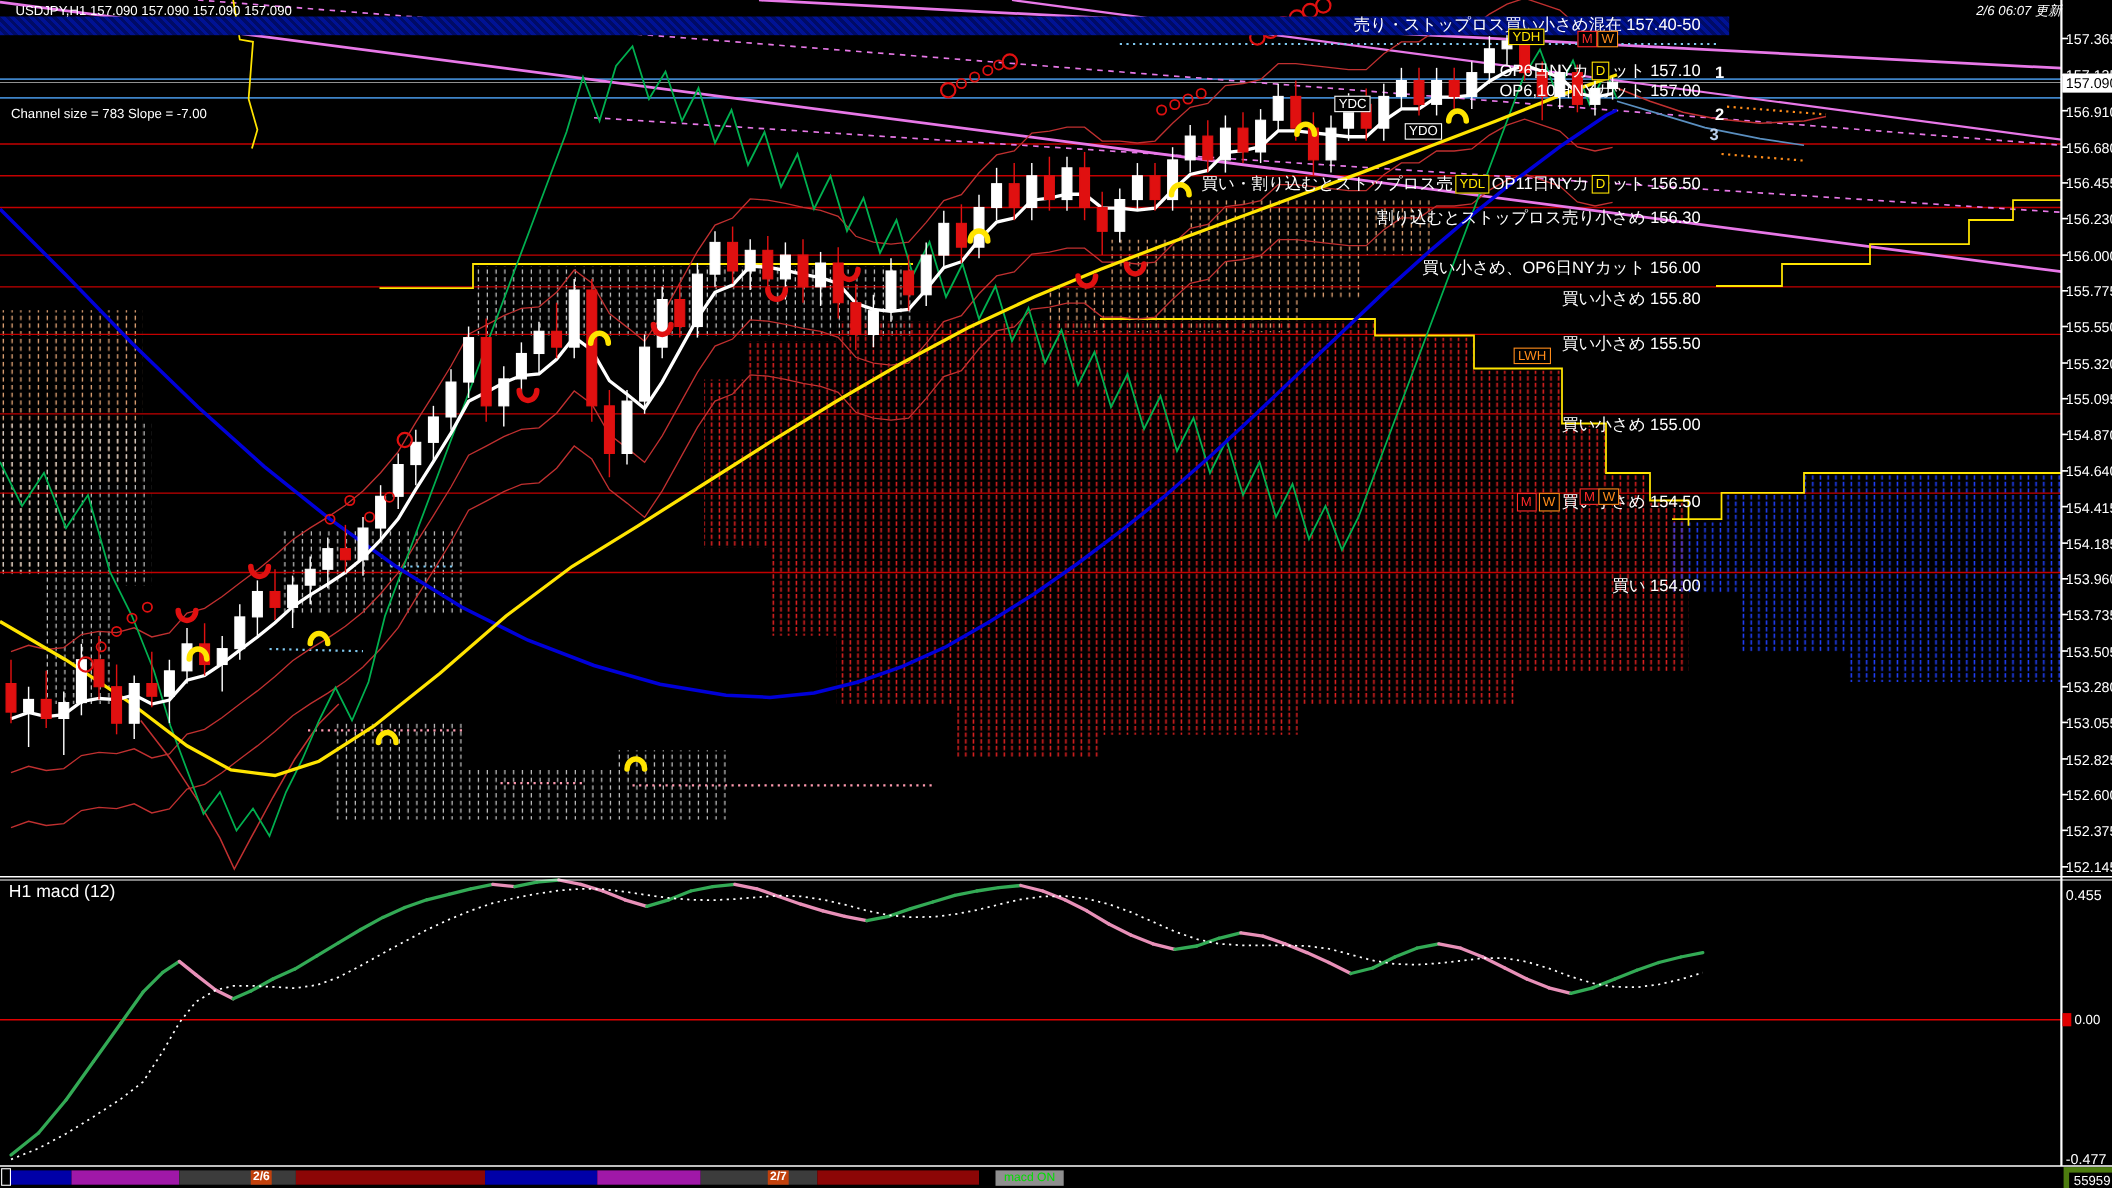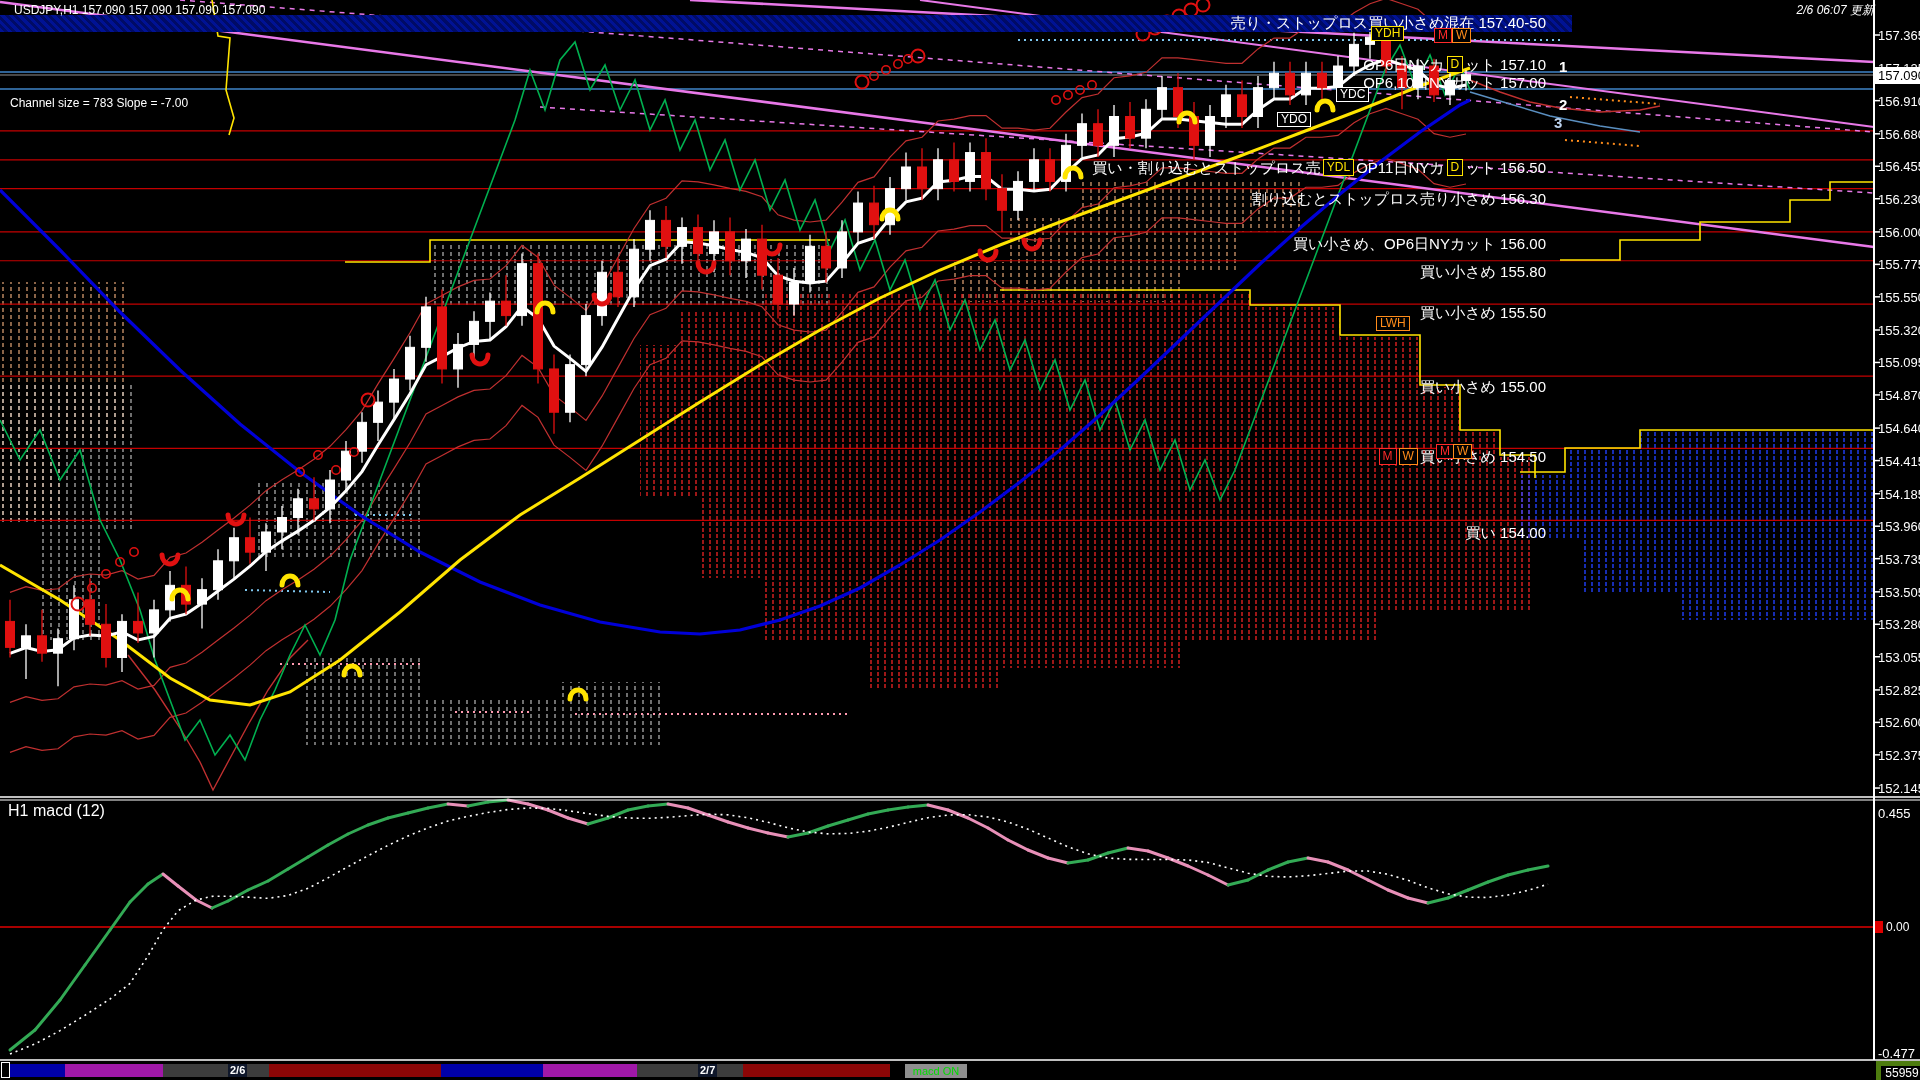--- a/index.html
+++ b/index.html
@@ -22,21 +22,21 @@
   .num-mark{position:absolute;font-size:15px;font-weight:bold;color:#fff;}
   .axis-label{position:absolute;left:1878px;color:#fff;font-size:13px;}
   .cur-price{position:absolute;left:1875px;background:#fff;color:#000;font-size:13px;
              padding:0 2px;border:1px solid #fff;}
   .macd-label{color:#fff;font-size:16px;}
   .zero-label{position:absolute;left:1877px;color:#fff;font-size:12px;}
   .zero-tick{position:absolute;left:1875px;width:8px;height:12px;background:#e00000;}
   .counter{position:absolute;left:1876px;top:1061px;width:42px;height:15px;border:5px solid #4d7c0f;
            color:#fff;font-size:12px;text-align:center;line-height:15px;}
   .tl-seg{position:absolute;top:1064px;height:13px;}
-  .tl-date{position:absolute;top:1064px;background:#0f172a;color:#fff;font-size:11px;font-weight:bold;
+  .tl-date{position:absolute;top:1064px;background:#c2410c;color:#fff;font-size:11px;font-weight:bold;
            padding:0 2px;line-height:13px;}
   .macd-btn{position:absolute;left:905px;top:1064px;width:62px;height:14px;background:#8f8f8f;
             color:#00dd00;font-size:11px;text-align:center;line-height:14px;}
   .left-box{position:absolute;left:1px;top:1062px;width:7px;height:14px;border:1px solid #fff;}
 </style>
 </head>
 <body>
 
 <div id="stage">
   <svg id="chart-svg" width="1920" height="1080">
@@ -499,21 +499,21 @@
         <span>買い小さめ 154.50</span>
       </div>
       <div class="ann" style="top: 525px;">
         <span>買い 154.00</span>
       </div>
     </div>
   <div id="labelboxes">
       <div class="lbox yellow std-box" style="left: 1371px; top: 26px;">YDH</div>
       <div class="lbox red std-box" style="left: 1434px; top: 28px;">M</div>
       <div class="lbox orange std-box" style="left: 1452px; top: 28px;">W</div>
-      <div class="lbox white std-box" style="left: 1336px; top: 87px;">YDC</div>
+      <div class="lbox white std-box" style="left: 1213px; top: 87px;">YDC</div>
       <div class="lbox white std-box" style="left: 1277px; top: 112px;">YDO</div>
       <div class="lbox orange std-box" style="left: 1340px; top: 316px; margin-left: 36px;">LWH</div>
       <div class="lbox red std-box" style="left: 1436px; top: 444px;">M</div>
       <div class="lbox orange std-box" style="left: 1453px; top: 444px;">W</div>
     </div>
   <div id="numbers">
       <div class="num-mark" style="left: 1559px; top: 58px; color: rgb(255, 255, 255);">1</div>
       <div class="num-mark" style="left: 1559px; top: 96px; color: rgb(255, 255, 255);">2</div>
       <div class="num-mark" style="left: 1554px; top: 114px; color: rgb(188, 210, 238);">3</div>
     </div>

